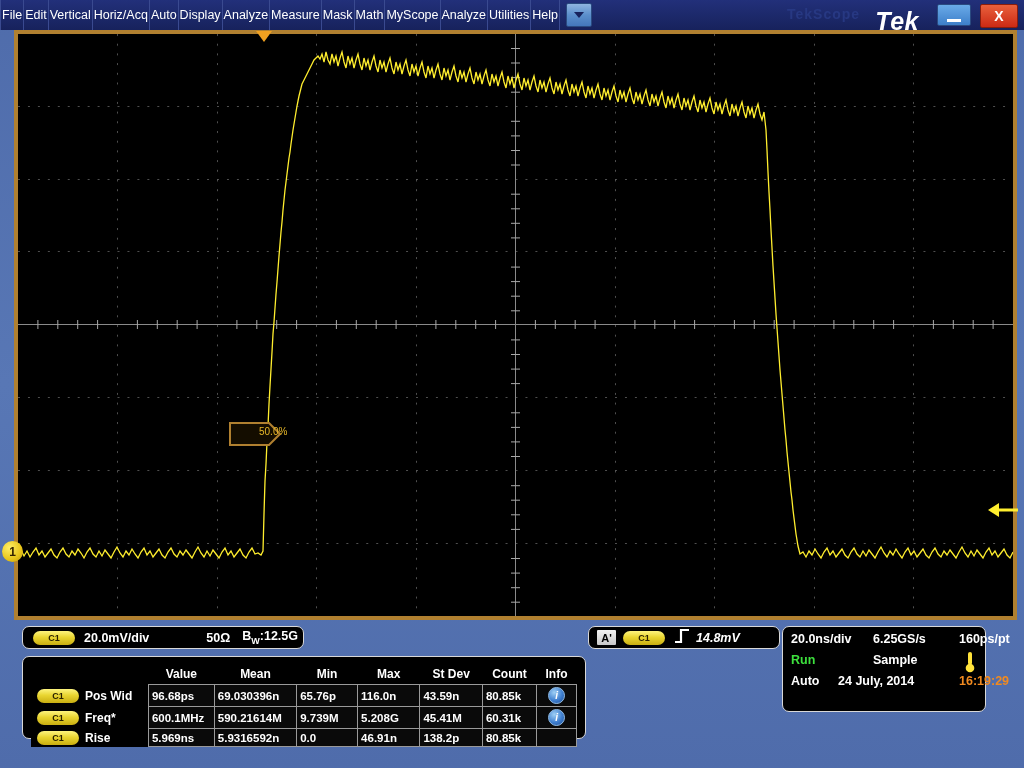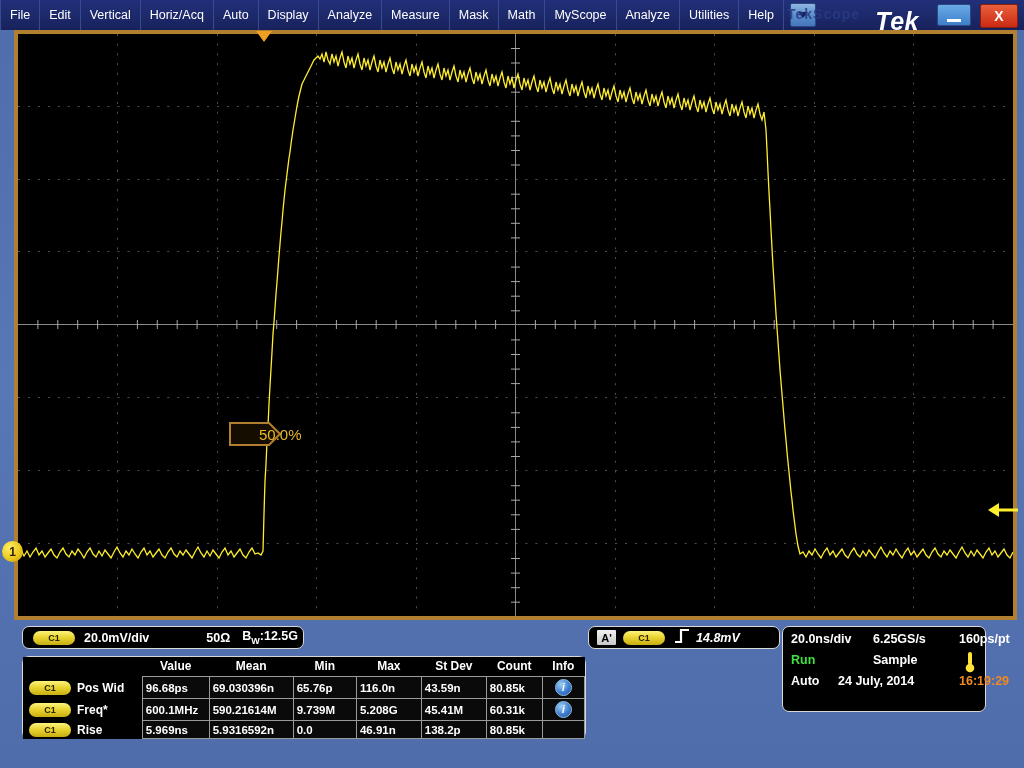--- a/index.html
+++ b/index.html
@@ -19,21 +19,21 @@
   #menubar {
     position: absolute; left: 0; top: 0;
     width: 1024px; height: 30px;
     background: #1c2a6e;
     background: linear-gradient(to bottom, #22307a 0%, #17225c 100%);
     display: flex; align-items: center;
   }
   .menu-item {
     color: #ffffff;
     font-size: 12.5px;
-    padding: 0 9px;
+    padding: 0 1px;
     height: 30px;
     line-height: 30px;
     border-right: 1px solid #3a4a90;
     white-space: nowrap;
     cursor: default;
   }
   .menu-item:first-child { border-left: 1px solid #3a4a90; }
   #menu-dropdown-btn {
     margin-left: 6px;
     width: 24px; height: 22px;
@@ -137,21 +137,21 @@
   }
   
   #cursor-flag {
     position: absolute;
     left: 229px; top: 422px;
     z-index: 6;
   }
   #cursor-flag .flag-label {
     position: absolute; left: 7px; top: 4px;
     color: #e8b828;
-    font-size: 15px;
+    font-size: 10px;
     white-space: nowrap;
     padding-left: 23px;
   }
 
   
   .readout-box {
     position: absolute;
     background: #000000;
     border: 1px solid #d8d8d8;
     border-radius: 7px;
@@ -168,21 +168,21 @@
     display: flex; align-items: center;
   }
   #status-panel {
     left: 782px; top: 626px;
     width: 204px; height: 86px;
     padding: 3px 8px 0 8px;
   }
   #measure-panel {
     left: 22px; top: 656px;
     width: 564px; height: 83px;
-    padding: 0;
+    padding: 8px;
   }
 
   .c1-pill {
     display: inline-flex; align-items: center; justify-content: center;
     width: 42px; height: 14px;
     border-radius: 7px;
     background: linear-gradient(to bottom, #fdf47e 0%, #e9d531 45%, #c9ae11 100%);
     color: #2a2200;
     font-size: 9px; font-weight: bold;
     flex: 0 0 auto;

